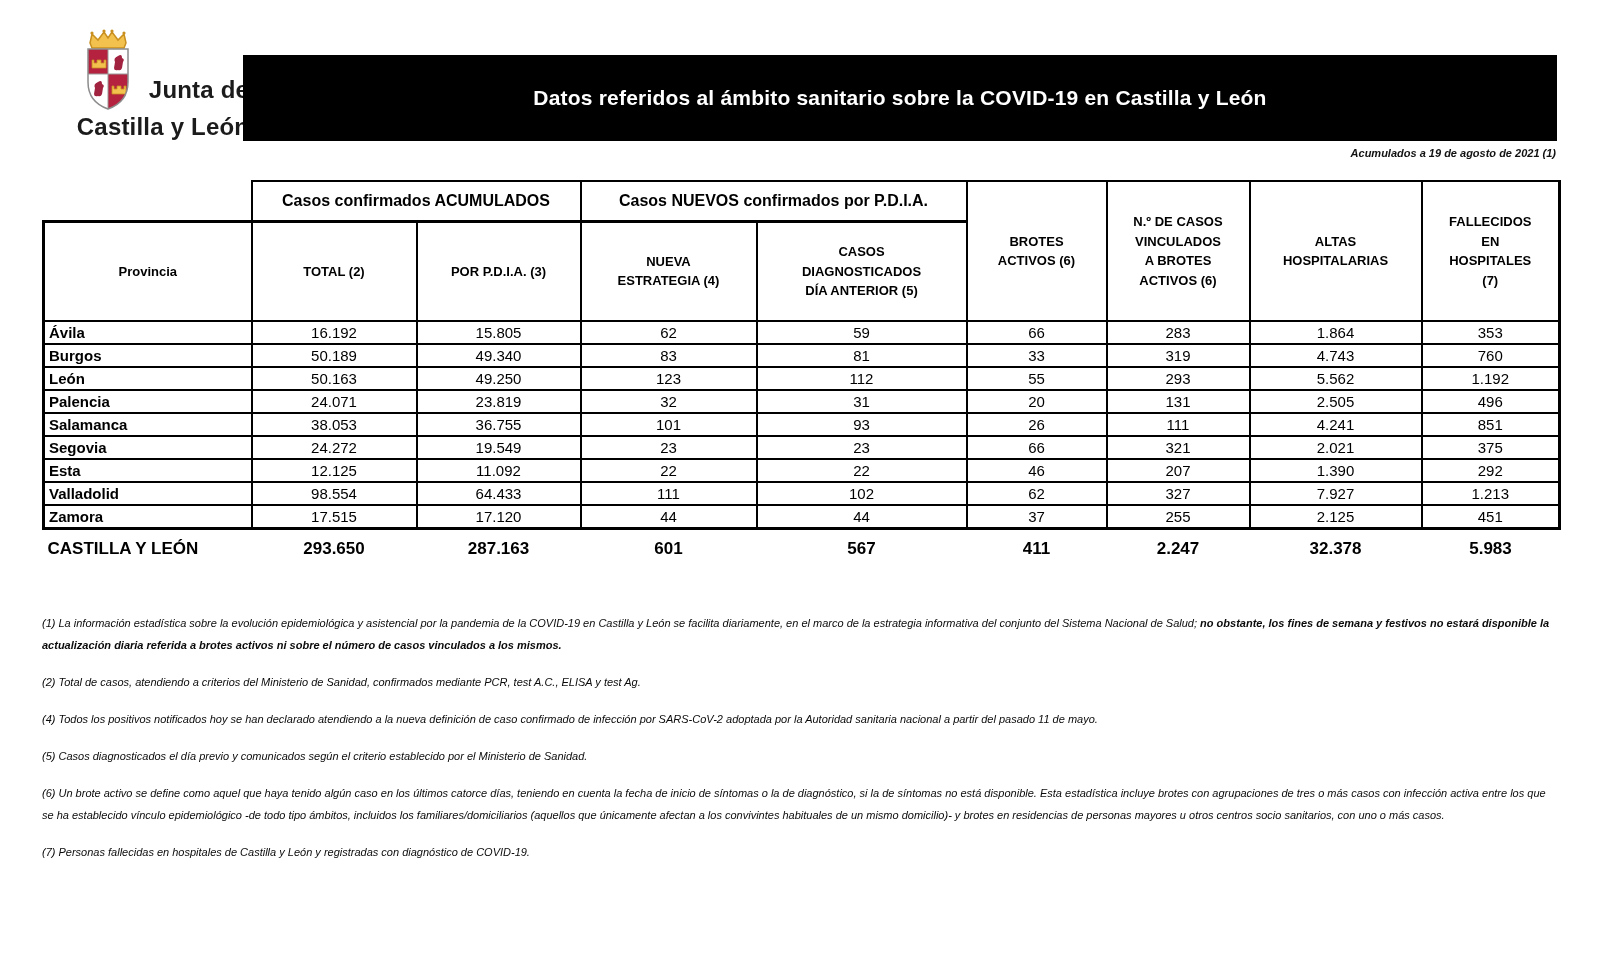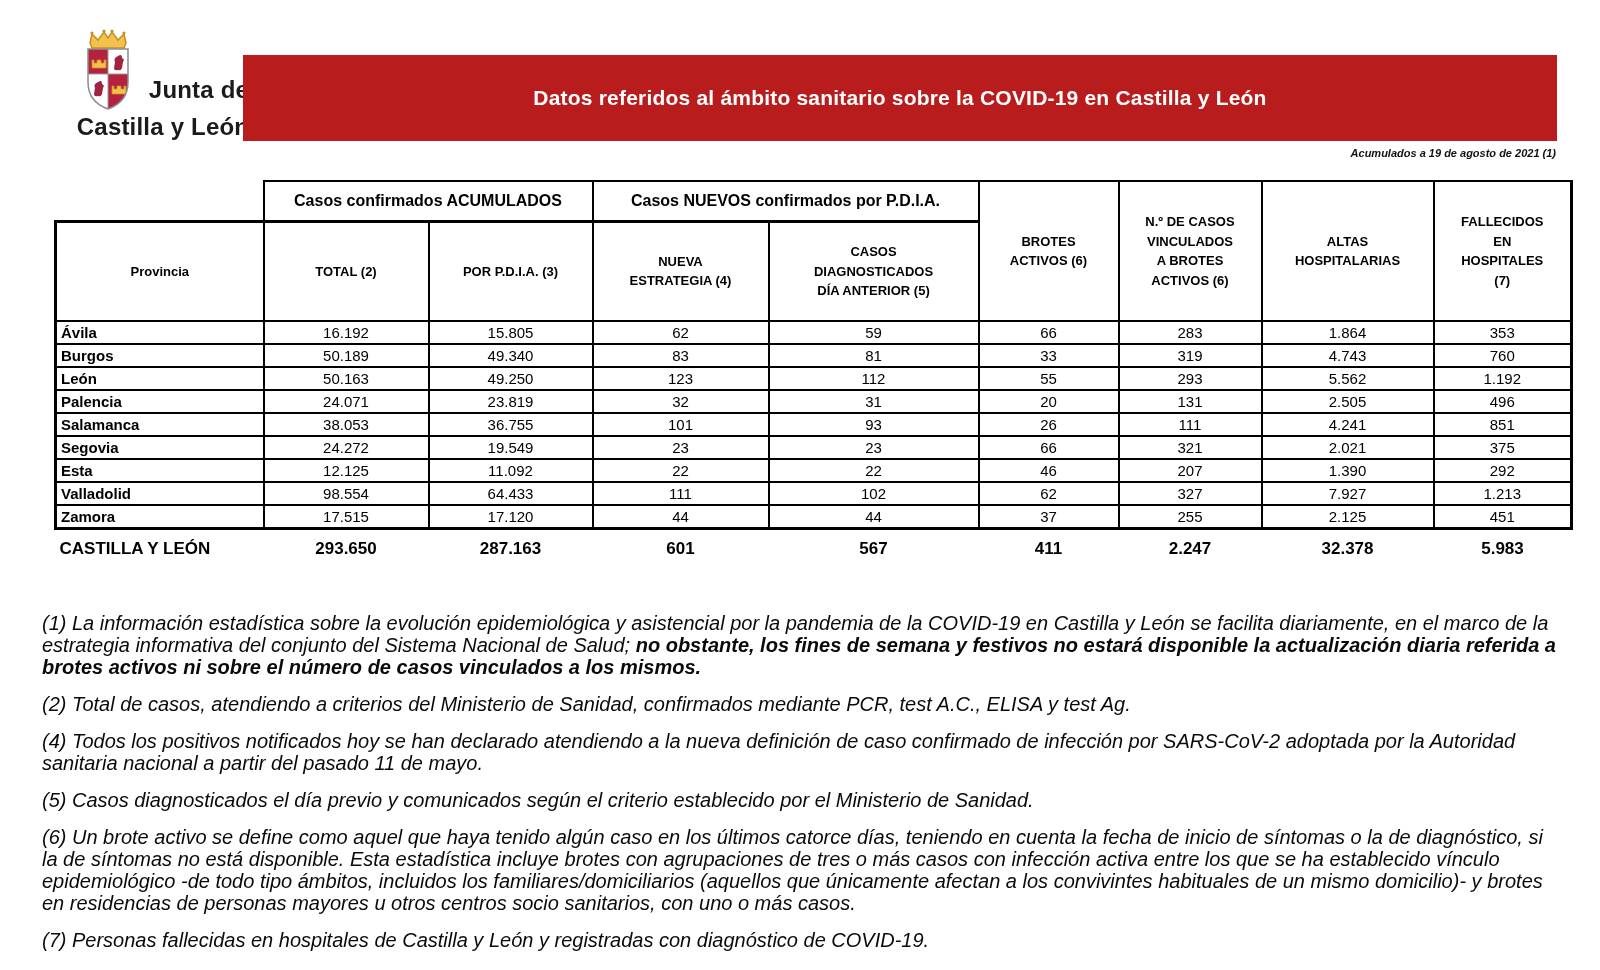--- a/index.html
+++ b/index.html
@@ -16,33 +16,33 @@
   .logo {
     position: absolute; left: 48px; top: 28px; width: 230px;
     color: #1b1b1b;
   }
   .logo-top { display: flex; align-items: flex-end; justify-content: center; gap: 10px; }
   .logo-line1 { font-size: 24px; font-weight: bold; padding-bottom: 8px; letter-spacing: 0.2px; }
   .logo-line2 { font-size: 24px; font-weight: bold; text-align: center; margin-top: 1px; letter-spacing: 0.2px; }
 
   .banner {
     position: absolute; left: 243px; top: 55px; width: 1314px; height: 86px;
-    background: #b91c1c;
+    background: #000000;
     display: flex; align-items: center; justify-content: center;
   }
   .banner-title { color: #ffffff; font-weight: bold; font-size: 21px; letter-spacing: 0.2px; }
 
   .date-note {
     position: absolute; top: 147px; right: 44px;
     font-style: italic; font-weight: bold; font-size: 11px; color: #111; text-align: center;
   }
 
   
   .table-wrap { position: absolute; left: 42px; top: 180px; }
-  table.tbl { border-collapse: collapse; table-layout: fixed; margin-left: 12px; }
+  table.tbl { border-collapse: collapse; table-layout: fixed; }
   .tbl th, .tbl td { padding: 0; }
 
   th.gh {
     border: 2px solid #000; font-weight: bold; font-size: 16px;
     text-align: center; height: 40px; vertical-align: middle;
   }
   th.corner { border: none; }
 
   th.sh, th.sh2 {
     border: 2px solid #000; font-weight: bold; font-size: 13px;
@@ -61,21 +61,21 @@
 
   tr.total td {
     border: none; font-weight: bold; font-size: 17px; height: 40px; vertical-align: middle;
   }
   tr.total td.prov { padding-left: 4px; }
   tr.total td.num { text-align: center; }
 
   
   .footnotes {
     position: absolute; left: 42px; top: 612px; width: 1516px;
-    font-style: italic; font-size: 20px; line-height: 22px; color: #0a0a0a;
+    font-style: italic; font-size: 11px; line-height: 22px; color: #0a0a0a;
   }
   .footnotes p { margin: 0 0 15px 0; }
   .fn-bold { font-weight: bold; }
 </style>
 </head>
 <body>
 
 <div class="page">
 
   <div class="logo">

